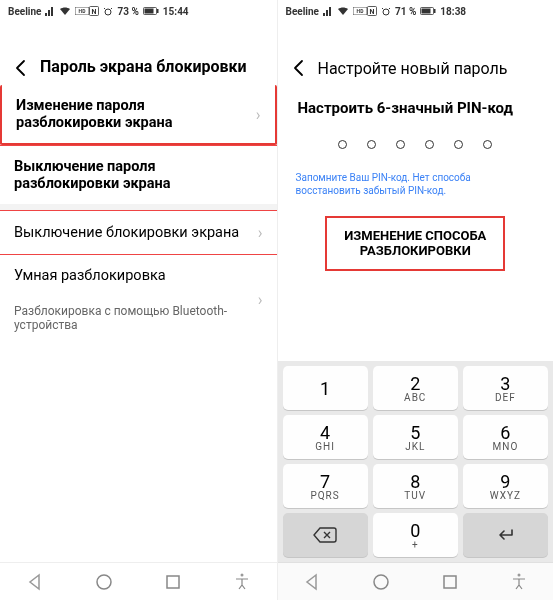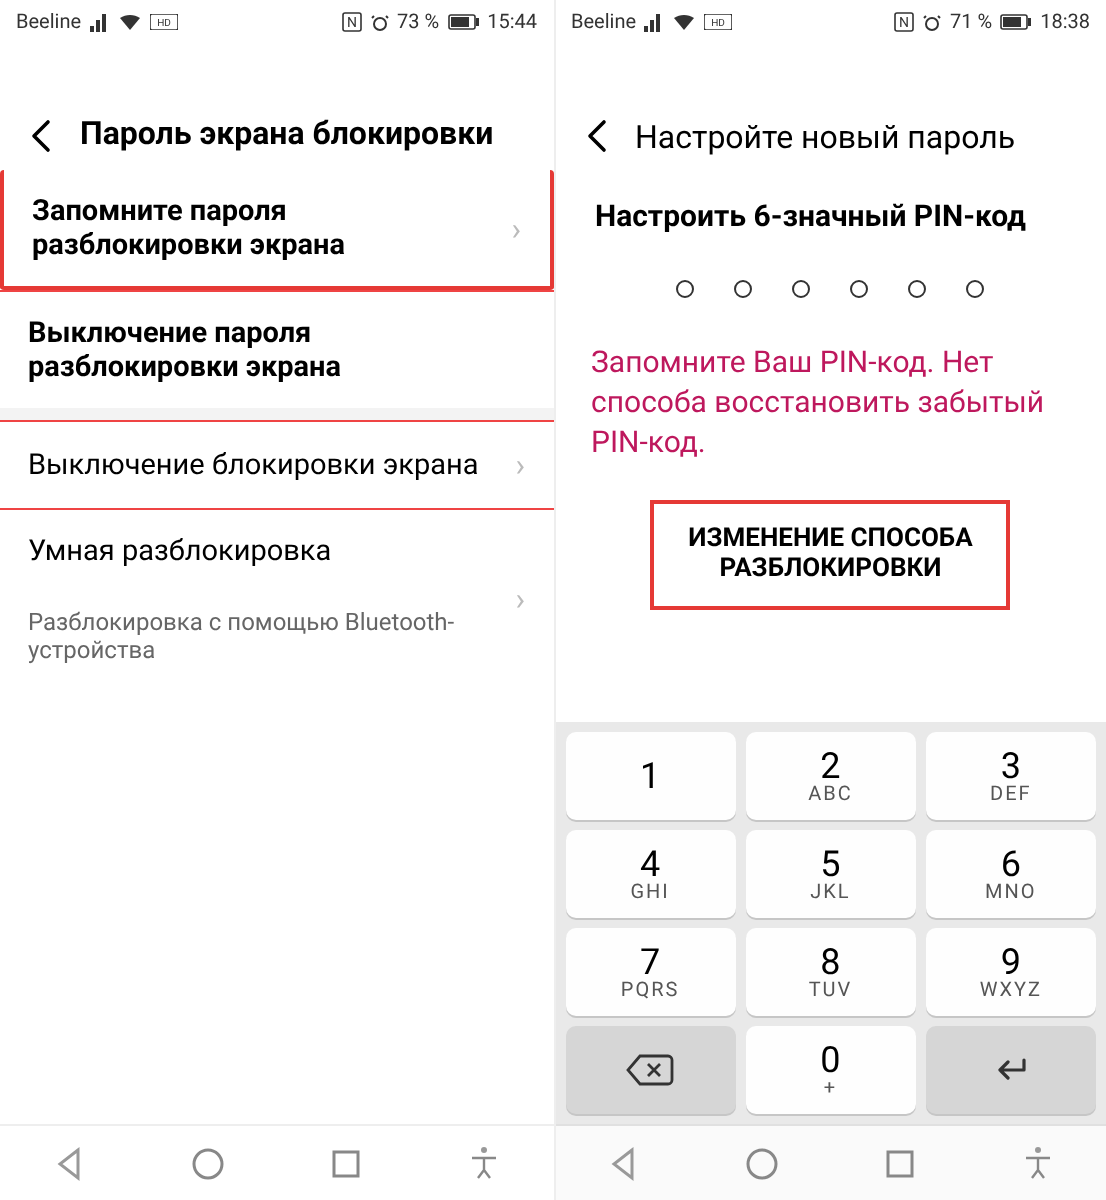--- a/index.html
+++ b/index.html
@@ -14,24 +14,25 @@
   .phone {
     width: 50%; height: 100%;
     display: flex; flex-direction: column;
     position: relative;
   }
   .phone + .phone { border-left: 1px solid #eee; }
 
   
   .status {
     height: 22px;
-    display: flex; justify-content: space-between; align-items: center;
+    display: flex; justify-content: flex-start; align-items: center;
     padding: 3px 8px;
     font-size: 10px;
     color: #333;
+    font-weight: bold;
   }
   .status .left, .status .right { display: flex; align-items: center; gap: 4px; }
   .ico { display: inline-flex; align-items: center; }
 
   
   .header {
     display: flex; align-items: flex-start;
     padding: 6px 10px 6px 10px;
     gap: 8px;
     margin-top: 29px;
@@ -55,21 +56,21 @@
   .item.light .primary { font-weight: 400; }
   .chev { color: #bbb; font-size: 16px; margin-left: 6px; }
   .highlight-red { border: 2px solid #e53935; border-radius: 2px; }
 
   .divider { height: 6px; background: #f3f3f3; }
 
   
   .setup-title { font-size: 15px; font-weight: 700; padding: 14px 20px 6px 20px; line-height:1.25;}
   .pin-dots { display: flex; gap: 20px; justify-content: center; padding: 16px 0 14px 0; }
   .pin-dot { width: 9px; height: 9px; border: 1.5px solid #333; border-radius: 50%; }
-  .note { font-size: 15px; color: #be185d; padding: 8px 18px 16px 18px; line-height: 1.35; }
+  .note { font-size: 10px; color: #3b82f6; padding: 8px 18px 16px 18px; line-height: 1.35; }
   .change-method {
     margin: 2px auto 0 auto;
     display: block;
     text-align: center;
     font-size: 13px; font-weight: 700;
     padding: 10px 14px;
     border: 2px solid #e53935;
     width: 180px;
     line-height:1.2;
   }
@@ -160,21 +161,21 @@
     <div class="back">
       <svg width="18" height="18" viewBox="0 0 18 18">
           <path d="M12 2L5 9l7 7" stroke="#000" stroke-width="1.8" fill="none" stroke-linecap="round" stroke-linejoin="round"></path>
         </svg>
     </div>
     <div class="title">Пароль экрана блокировки</div>
   </div>
 
   <div class="item no-border highlight-red">
     <div class="text">
-        <div class="primary">Запомните пароля разблокировки экрана</div>
+        <div class="primary">Изменение пароля разблокировки экрана</div>
       </div>
     <div class="chev">›</div>
   </div>
 
   <div class="item">
     <div class="text">
         <div class="primary">Выключение пароля разблокировки экрана</div>
       </div>
   </div>
 

